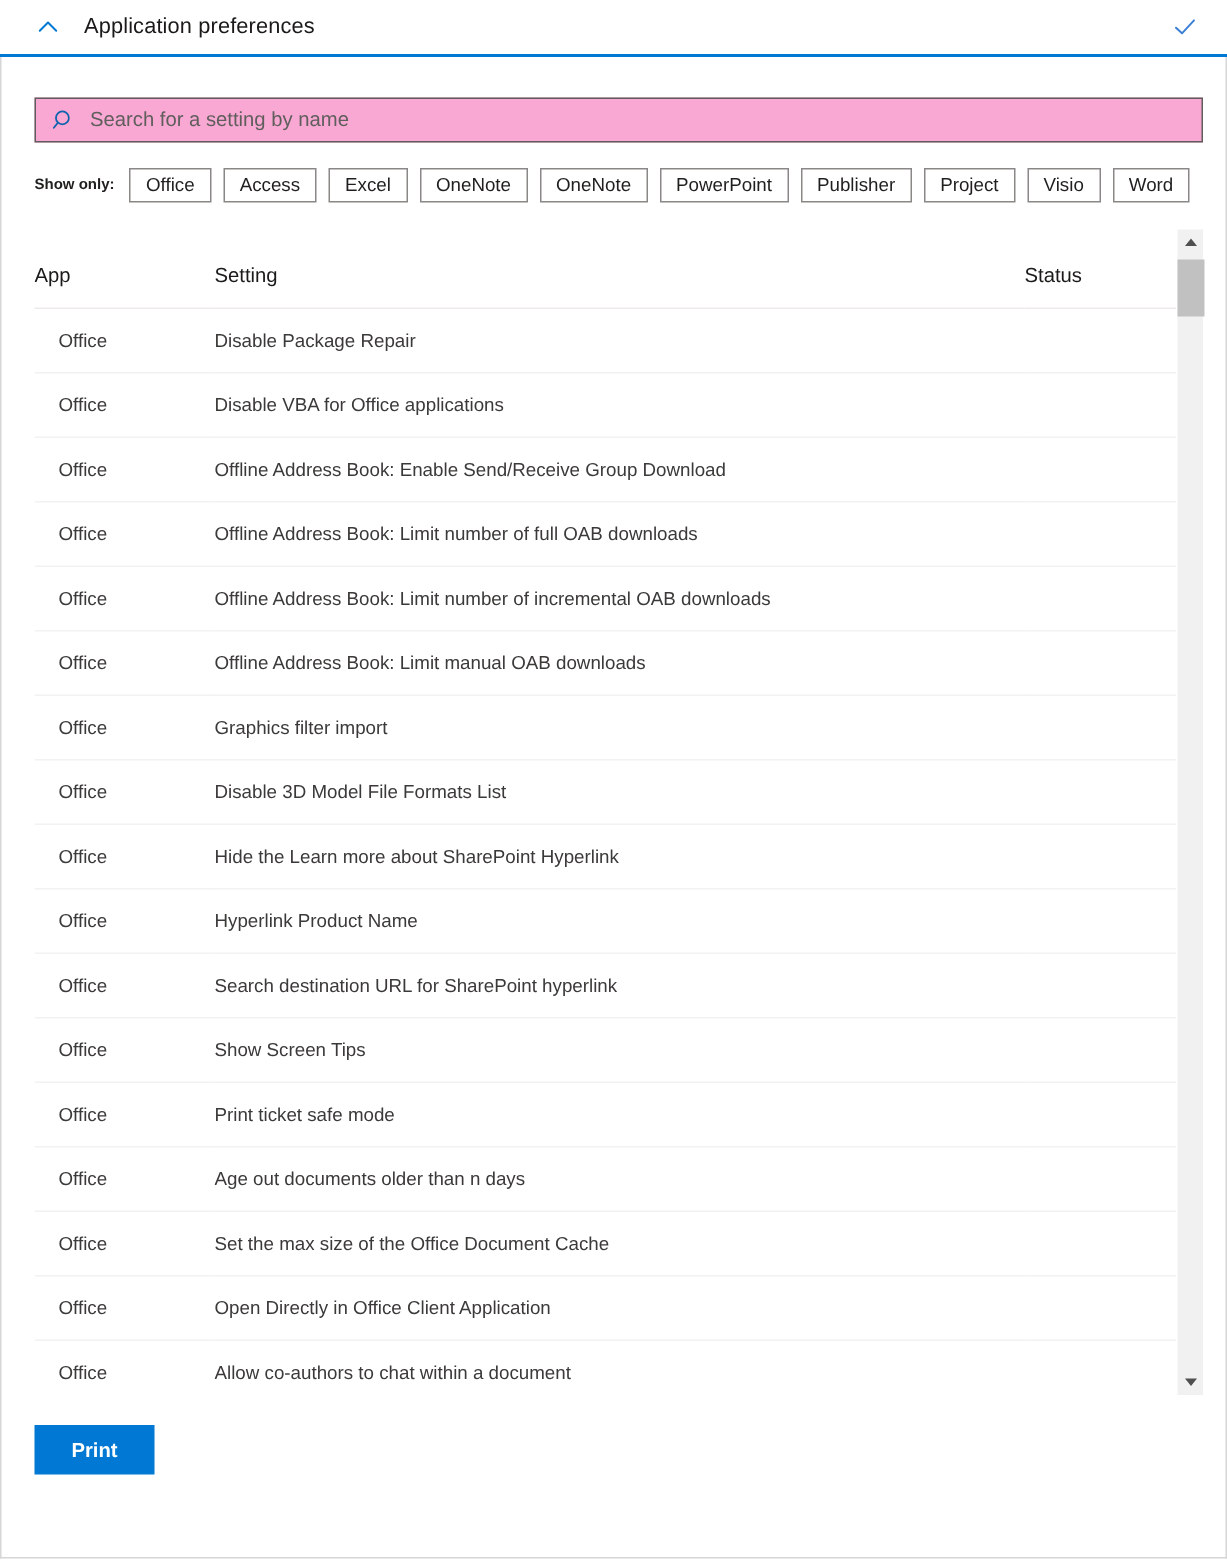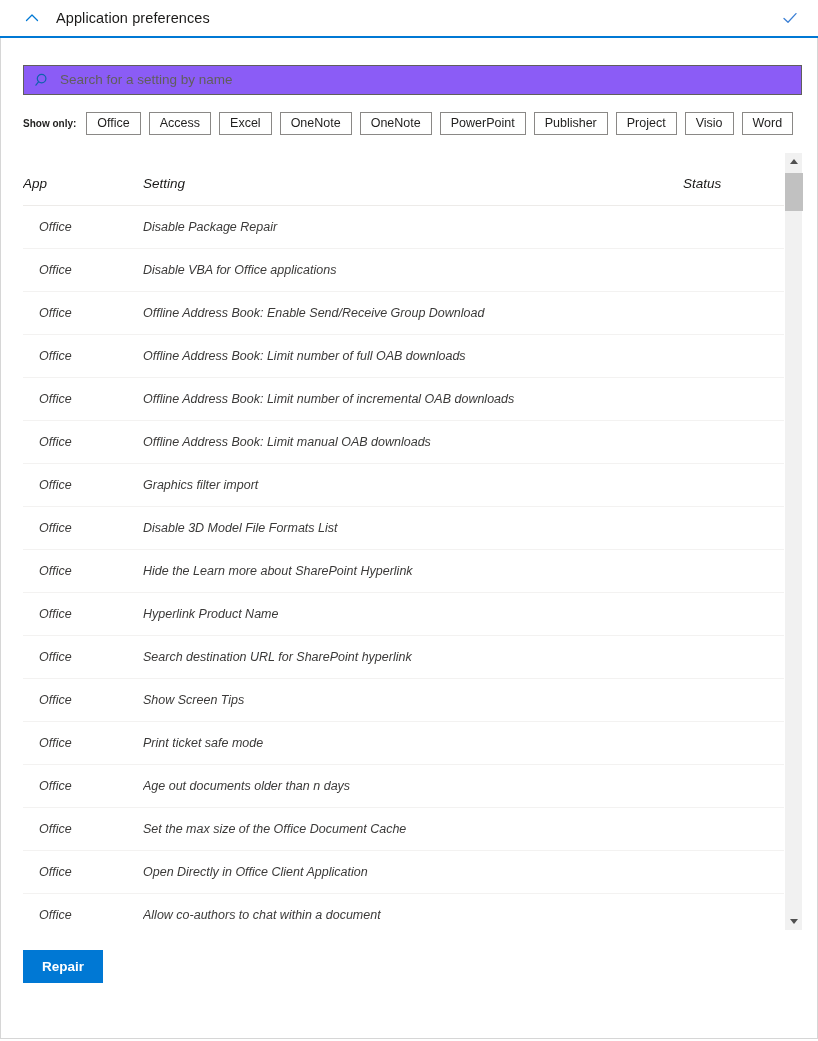--- a/index.html
+++ b/index.html
@@ -79,21 +79,21 @@
 
   .content {
     padding: 27px 17px 0 22px;
   }
 
   
   .search-box {
     position: relative;
     height: 30px;
     border: 1px solid #605e5c;
-    background: #8b5cf6;
+    background: #f9a8d4;
     display: flex;
     align-items: center;
     padding: 0 10px;
     width: 779px;
   }
   .search-icon {
     flex: 0 0 auto;
     width: 18px;
     height: 18px;
     display: flex;
@@ -160,21 +160,20 @@
     top: 0;
     right: 18px;
     bottom: 0;
     overflow: hidden;
     background: #ffffff;
   }
   table.settings-table {
     width: 100%;
     border-collapse: collapse;
     table-layout: fixed;
-    font-style: italic;
   }
   table.settings-table th {
     text-align: left;
     font-size: 13.5px;
     font-weight: 400;
     color: #1b1a19;
     padding: 0 0 14px 0;
     height: 52px;
     vertical-align: bottom;
     border-bottom: 1px solid #edebe9;
@@ -408,16 +407,16 @@
           </div>
           <div class="sb-thumb"></div>
           <div class="sb-arrow down">
             <span class="tri"></span>
           </div>
         </div>
       </div>
     </div>
 
     <div class="footer">
-      <button class="finish-btn">Repair</button>
+      <button class="finish-btn">Print</button>
     </div>
   </div>
 </div>
 
 </body></html>

